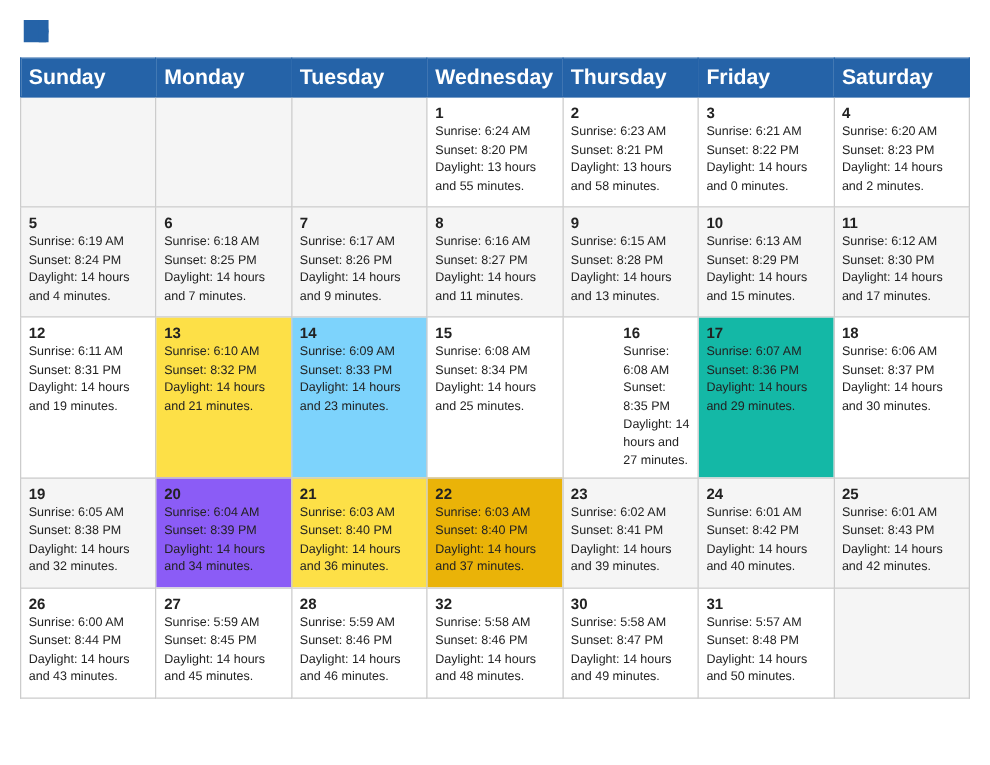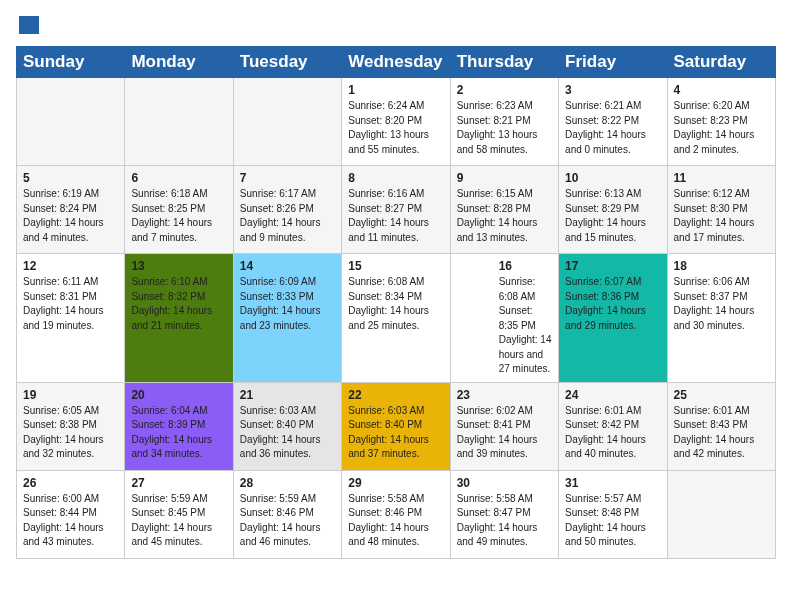--- a/index.html
+++ b/index.html
@@ -174,21 +174,21 @@
         <td style="background: rgb(245, 245, 245);">
           <span class="day-number">11</span>
           <div class="cell-text">Sunrise: 6:12 AM<br>Sunset: 8:30 PM<br>Daylight: 14 hours and 17 minutes.</div>
         </td>
       </tr>
       <tr class="week-row">
         <td style="background: rgb(255, 255, 255);">
           <span class="day-number">12</span>
           <div class="cell-text">Sunrise: 6:11 AM<br>Sunset: 8:31 PM<br>Daylight: 14 hours and 19 minutes.</div>
         </td>
-        <td style="background: #4d7c0f; margin-top: 36px;">
+        <td style="background: #fde047; margin-top: 36px;">
           <span class="day-number">13</span>
           <div class="cell-text">Sunrise: 6:10 AM<br>Sunset: 8:32 PM<br>Daylight: 14 hours and 21 minutes.</div>
         </td>
         <td style="background: #7dd3fc;">
           <span class="day-number">14</span>
           <div class="cell-text">Sunrise: 6:09 AM<br>Sunset: 8:33 PM<br>Daylight: 14 hours and 23 minutes.</div>
         </td>
         <td style="background: rgb(255, 255, 255);">
           <span class="day-number">15</span>
           <div class="cell-text">Sunrise: 6:08 AM<br>Sunset: 8:34 PM<br>Daylight: 14 hours and 25 minutes.</div>
@@ -208,21 +208,21 @@
       </tr>
       <tr class="week-row">
         <td style="background: rgb(245, 245, 245);">
           <span class="day-number">19</span>
           <div class="cell-text">Sunrise: 6:05 AM<br>Sunset: 8:38 PM<br>Daylight: 14 hours and 32 minutes.</div>
         </td>
         <td style="background: #8b5cf6;">
           <span class="day-number">20</span>
           <div class="cell-text">Sunrise: 6:04 AM<br>Sunset: 8:39 PM<br>Daylight: 14 hours and 34 minutes.</div>
         </td>
-        <td style="background: #e5e5e5;">
+        <td style="background: #fde047;">
           <span class="day-number">21</span>
           <div class="cell-text">Sunrise: 6:03 AM<br>Sunset: 8:40 PM<br>Daylight: 14 hours and 36 minutes.</div>
         </td>
         <td style="background: #eab308;">
           <span class="day-number">22</span>
           <div class="cell-text">Sunrise: 6:03 AM<br>Sunset: 8:40 PM<br>Daylight: 14 hours and 37 minutes.</div>
         </td>
         <td style="background: rgb(245, 245, 245);">
           <span class="day-number">23</span>
           <div class="cell-text">Sunrise: 6:02 AM<br>Sunset: 8:41 PM<br>Daylight: 14 hours and 39 minutes.</div>
@@ -243,21 +243,21 @@
         </td>
         <td style="background: rgb(255, 255, 255);">
           <span class="day-number">27</span>
           <div class="cell-text">Sunrise: 5:59 AM<br>Sunset: 8:45 PM<br>Daylight: 14 hours and 45 minutes.</div>
         </td>
         <td style="background: rgb(255, 255, 255);">
           <span class="day-number">28</span>
           <div class="cell-text">Sunrise: 5:59 AM<br>Sunset: 8:46 PM<br>Daylight: 14 hours and 46 minutes.</div>
         </td>
         <td style="background: rgb(255, 255, 255);">
-          <span class="day-number">29</span>
+          <span class="day-number">32</span>
           <div class="cell-text">Sunrise: 5:58 AM<br>Sunset: 8:46 PM<br>Daylight: 14 hours and 48 minutes.</div>
         </td>
         <td style="background: rgb(255, 255, 255);">
           <span class="day-number">30</span>
           <div class="cell-text">Sunrise: 5:58 AM<br>Sunset: 8:47 PM<br>Daylight: 14 hours and 49 minutes.</div>
         </td>
         <td style="background: rgb(255, 255, 255);">
           <span class="day-number">31</span>
           <div class="cell-text">Sunrise: 5:57 AM<br>Sunset: 8:48 PM<br>Daylight: 14 hours and 50 minutes.</div>
         </td>

